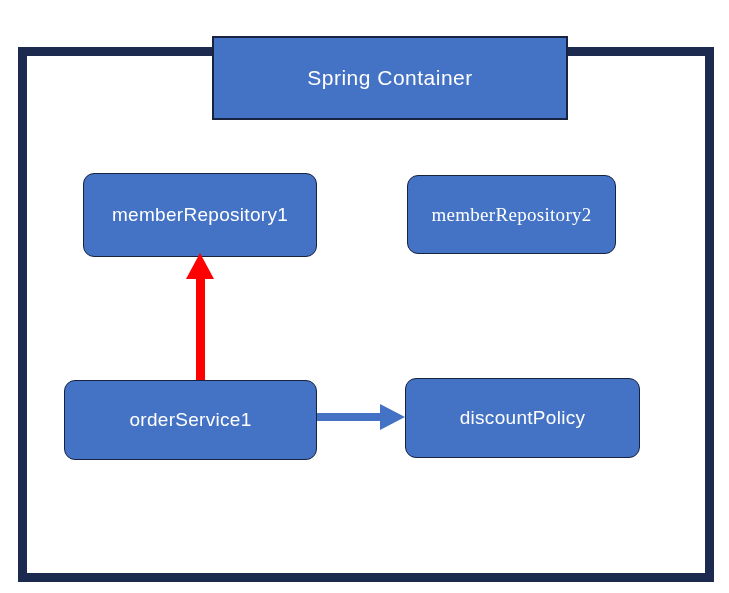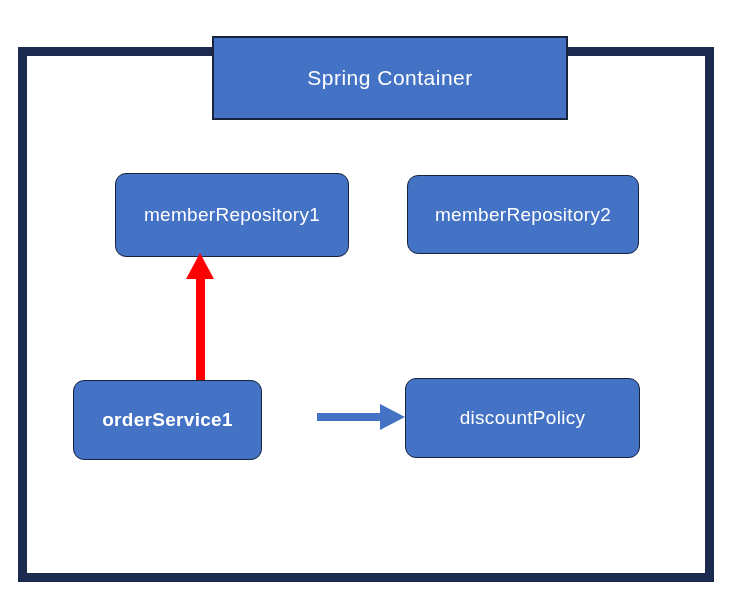--- a/index.html
+++ b/index.html
@@ -54,23 +54,23 @@
     border: 1.5px solid var(--box-border, #17233f);
     border-radius: 11px;
     z-index: 2;
     display: flex;
     align-items: center;
     justify-content: center;
     color: var(--text-color, #ffffff);
     font-size: 19px;
     letter-spacing: 0.3px;
   }
-  .node-mr1 { left: 83px;  top: 173px; width: 234px; height: 84px; margin-left: 32px; }
-  .node-mr2 { left: 407px; top: 175px; width: 232px; height: 79px; }
-  .node-os1 { left: 73px;  top: 380px; width: 189px; height: 80px; font-weight: bold; }
+  .node-mr1 { left: 83px;  top: 173px; width: 234px; height: 84px; }
+  .node-mr2 { left: 407px; top: 175px; width: 209px; height: 79px; font-family: Liberation Serif, serif; }
+  .node-os1 { left: 64px;  top: 380px; width: 253px; height: 80px; }
   .node-dp  { left: 405px; top: 378px; width: 235px; height: 80px; align-items: center; }
 
   
   .arrow-red-shaft {
     position: absolute;
     left: 196px;
     top: 277px;
     width: 9px;
     height: 103px;
     background: var(--arrow-red, #ff0000);

